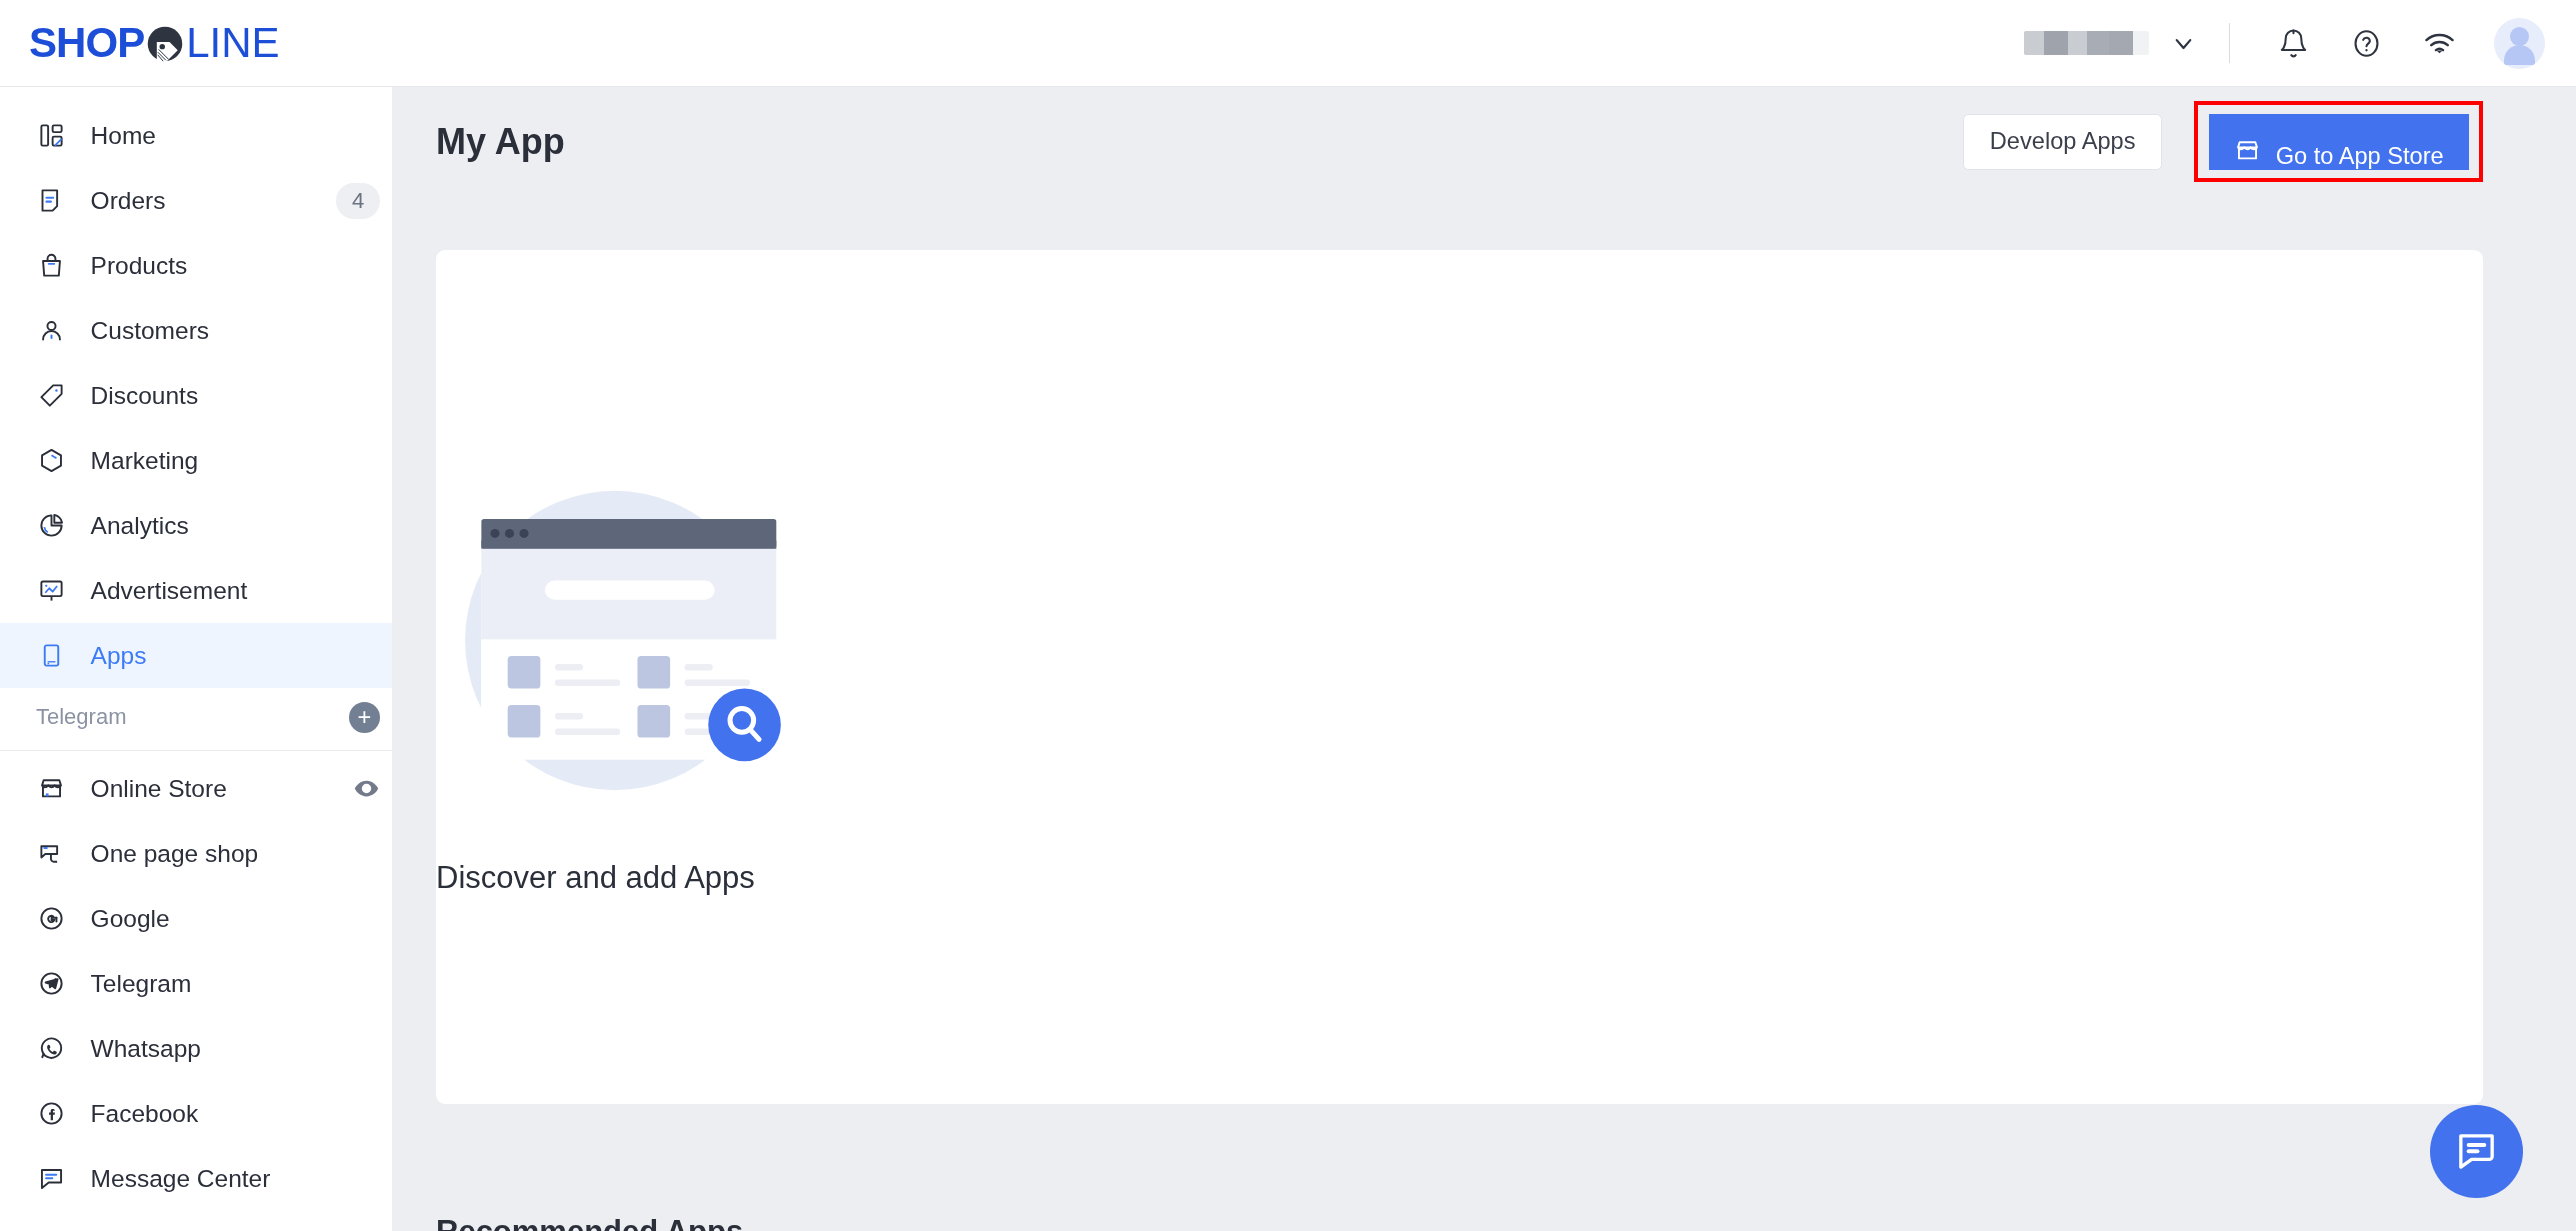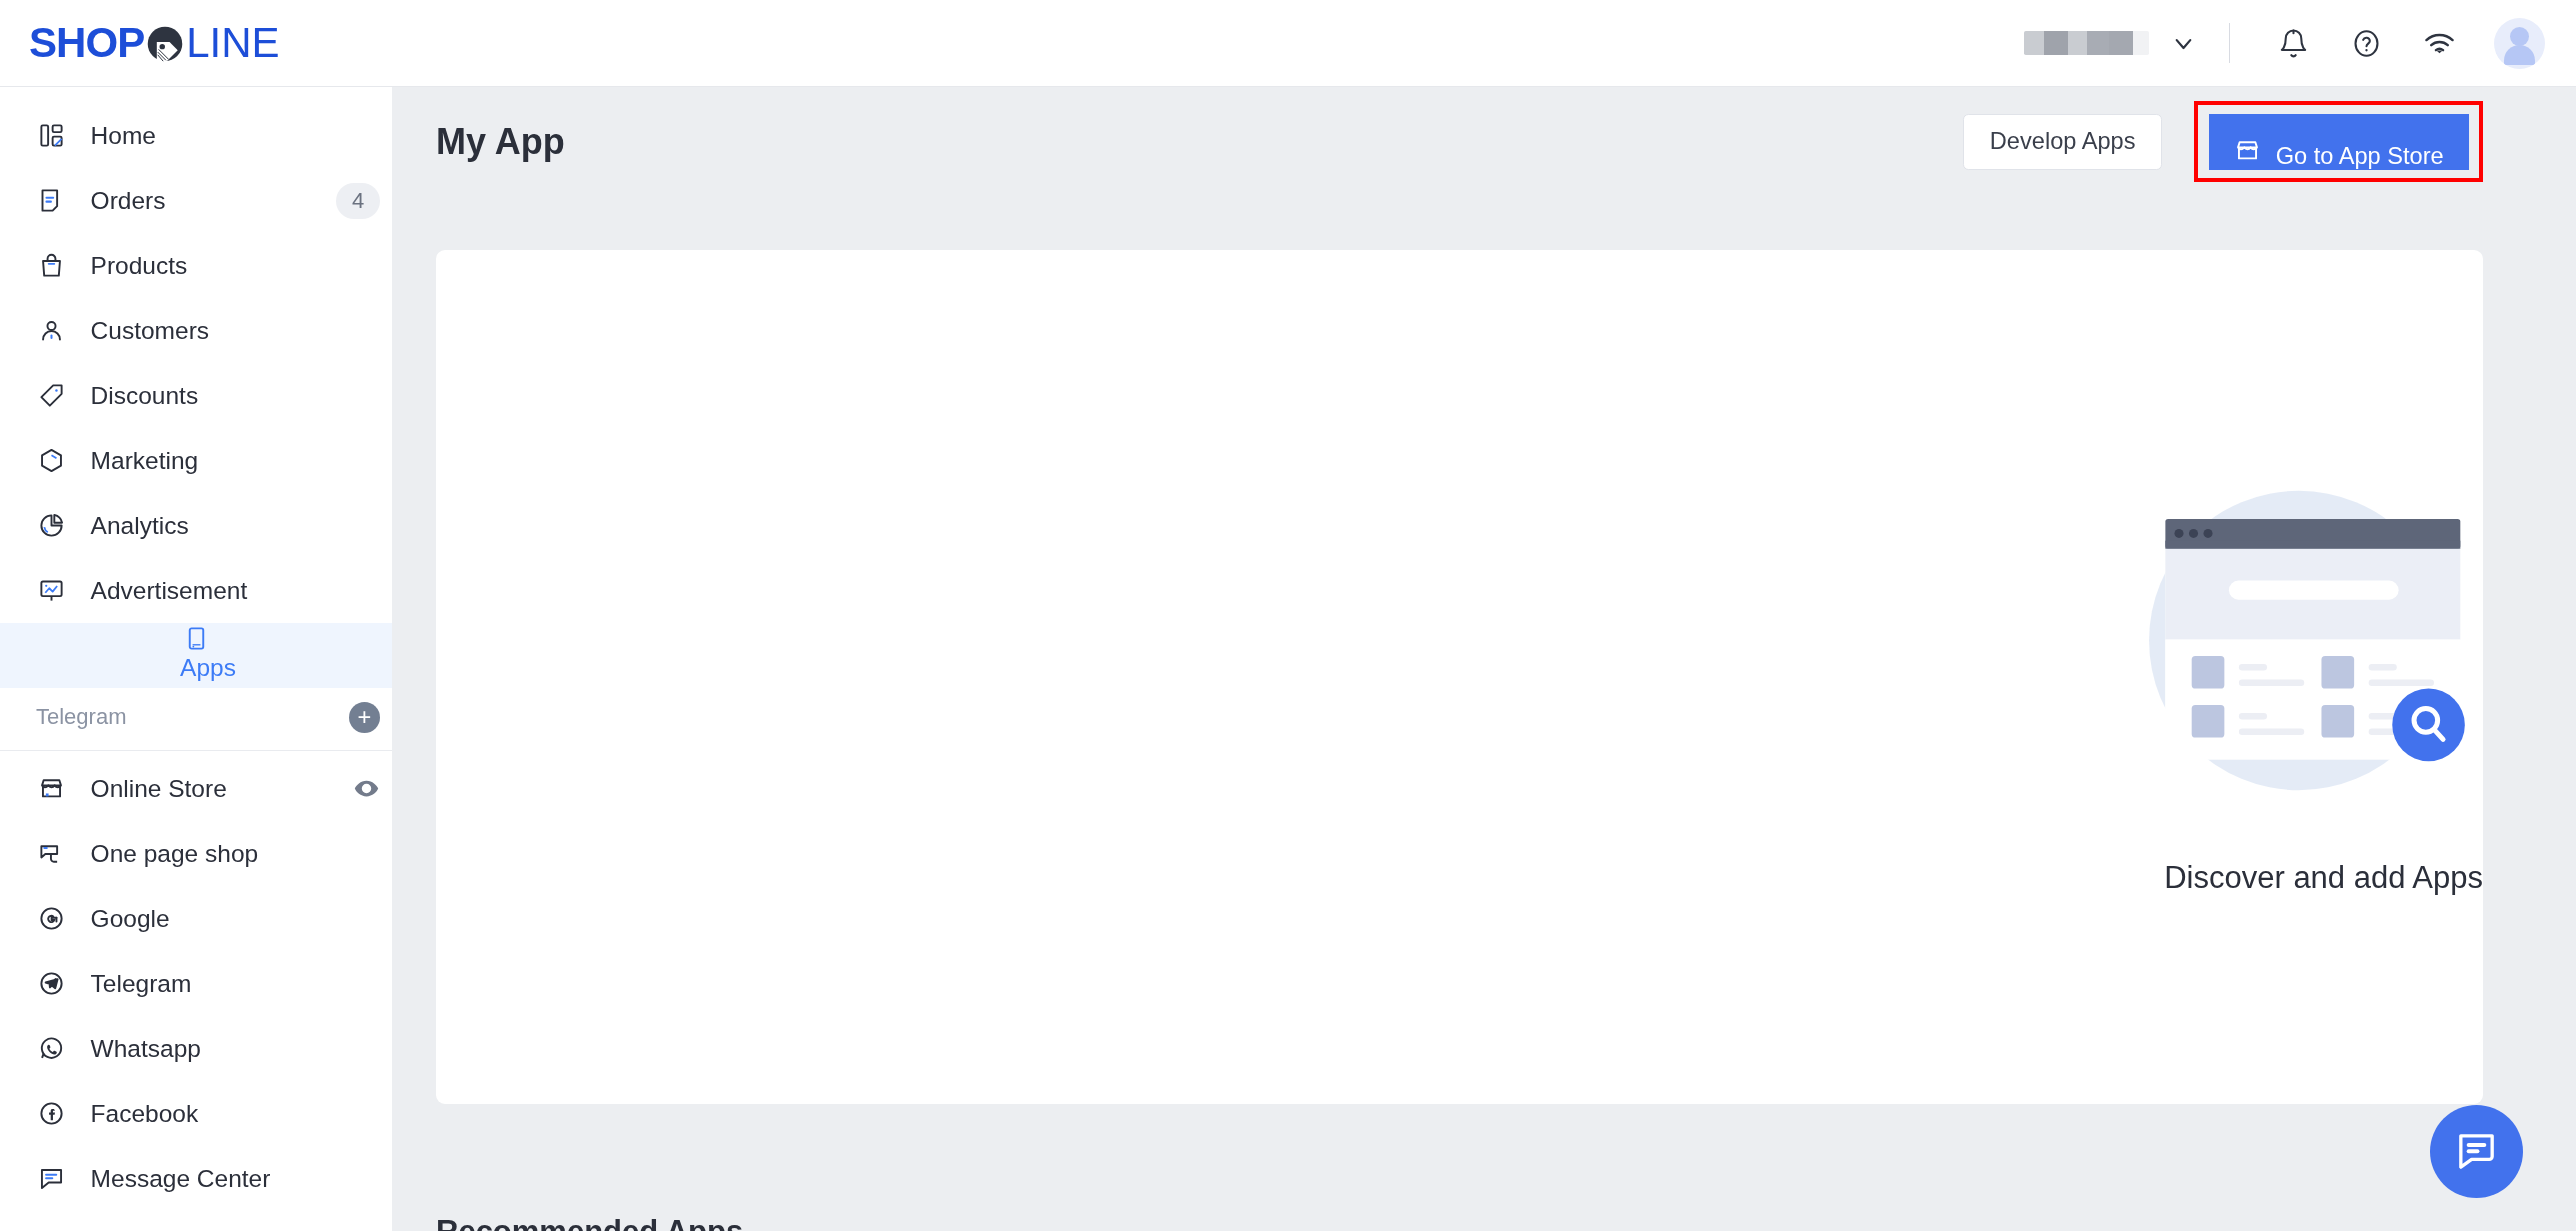--- a/index.html
+++ b/index.html
@@ -71,21 +71,21 @@
   .nav-item {
     height: 65px; display: flex; align-items: center;
     padding: 0 35px 0 36px; color: #2b2f3a;
     font-size: 24.5px;
   }
   .nav-item .ic {
     width: 31px; height: 31px; margin-right: 23.6px;
     display: flex; align-items: center; justify-content: center;
     flex: 0 0 31px;
   }
-  .nav-item.active { background: #eff5fe; color: #3c7bf6; flex-direction: column; }
+  .nav-item.active { background: #eff5fe; color: #3c7bf6; }
   .nav-item.active .ic svg { stroke: #3c7bf6; }
   .nav-item .lbl { white-space: nowrap; }
   .badge {
     margin-left: auto;
     min-width: 44px; height: 36px; padding: 0 12.7px;
     background: #edeff3; color: #6b7280;
     border-radius: 18px; font-size: 22px;
     display: flex; align-items: center; justify-content: center;
   }
   .eye { margin-left: auto; color: #737b8b; display: flex; align-items: center; }
@@ -135,21 +135,21 @@
     font-size: 23.6px; color: #fff;
     display: flex; align-items: flex-end; gap: 14.5px;
     white-space: nowrap;
   }
 
   .card {
     position: absolute; left: 44px; top: 163px;
     width: 2047px; height: 854px;
     background: #fff; border-radius: 9px;
     display: flex; flex-direction: column;
-    align-items: flex-end; justify-content: center;
+    align-items: flex-start; justify-content: center;
   }
   .illus { width: 363px; height: 363px; position: relative; }
   .empty-text { margin-top: 38px; font-size: 31px; color: #2b2f3a; }
 
   .section-title-cut {
     position: absolute; left: 44px; top: 1125px;
     font-size: 31px; font-weight: 700; color: #2b2f3a;
     overflow: hidden; height: 20px; line-height: 40px;
   }
 

